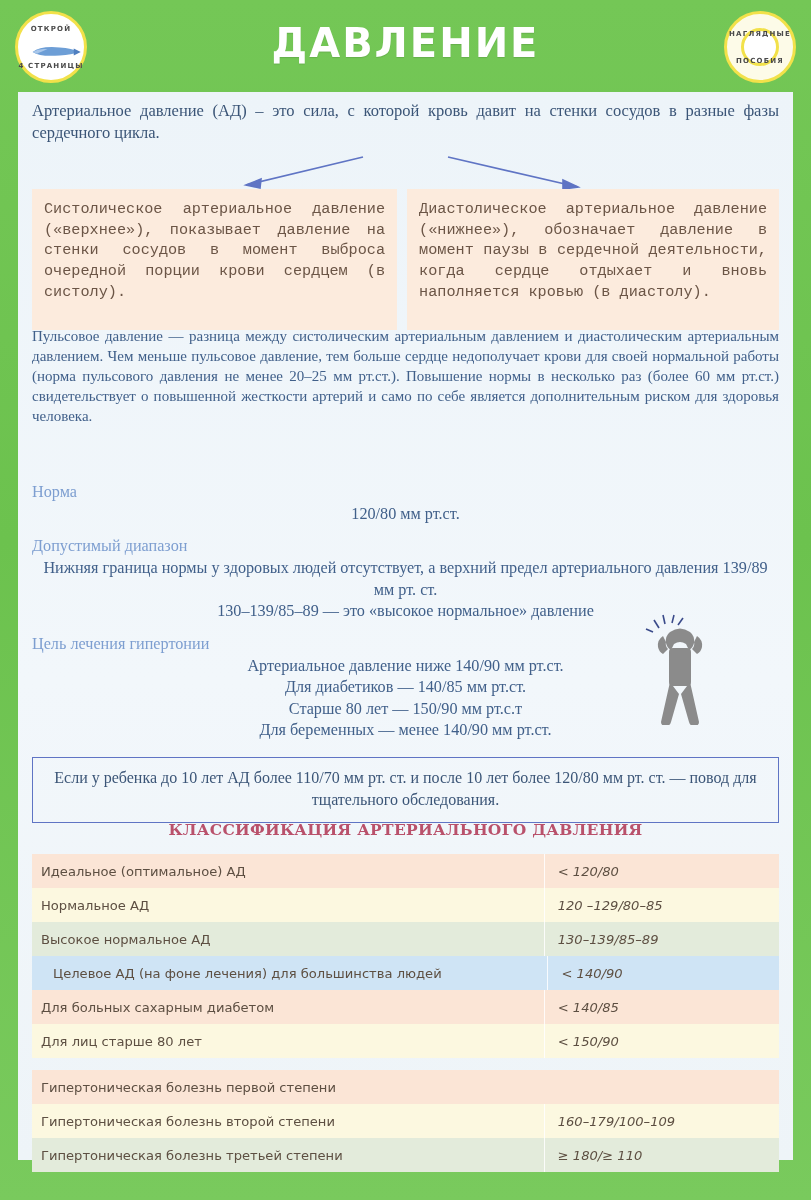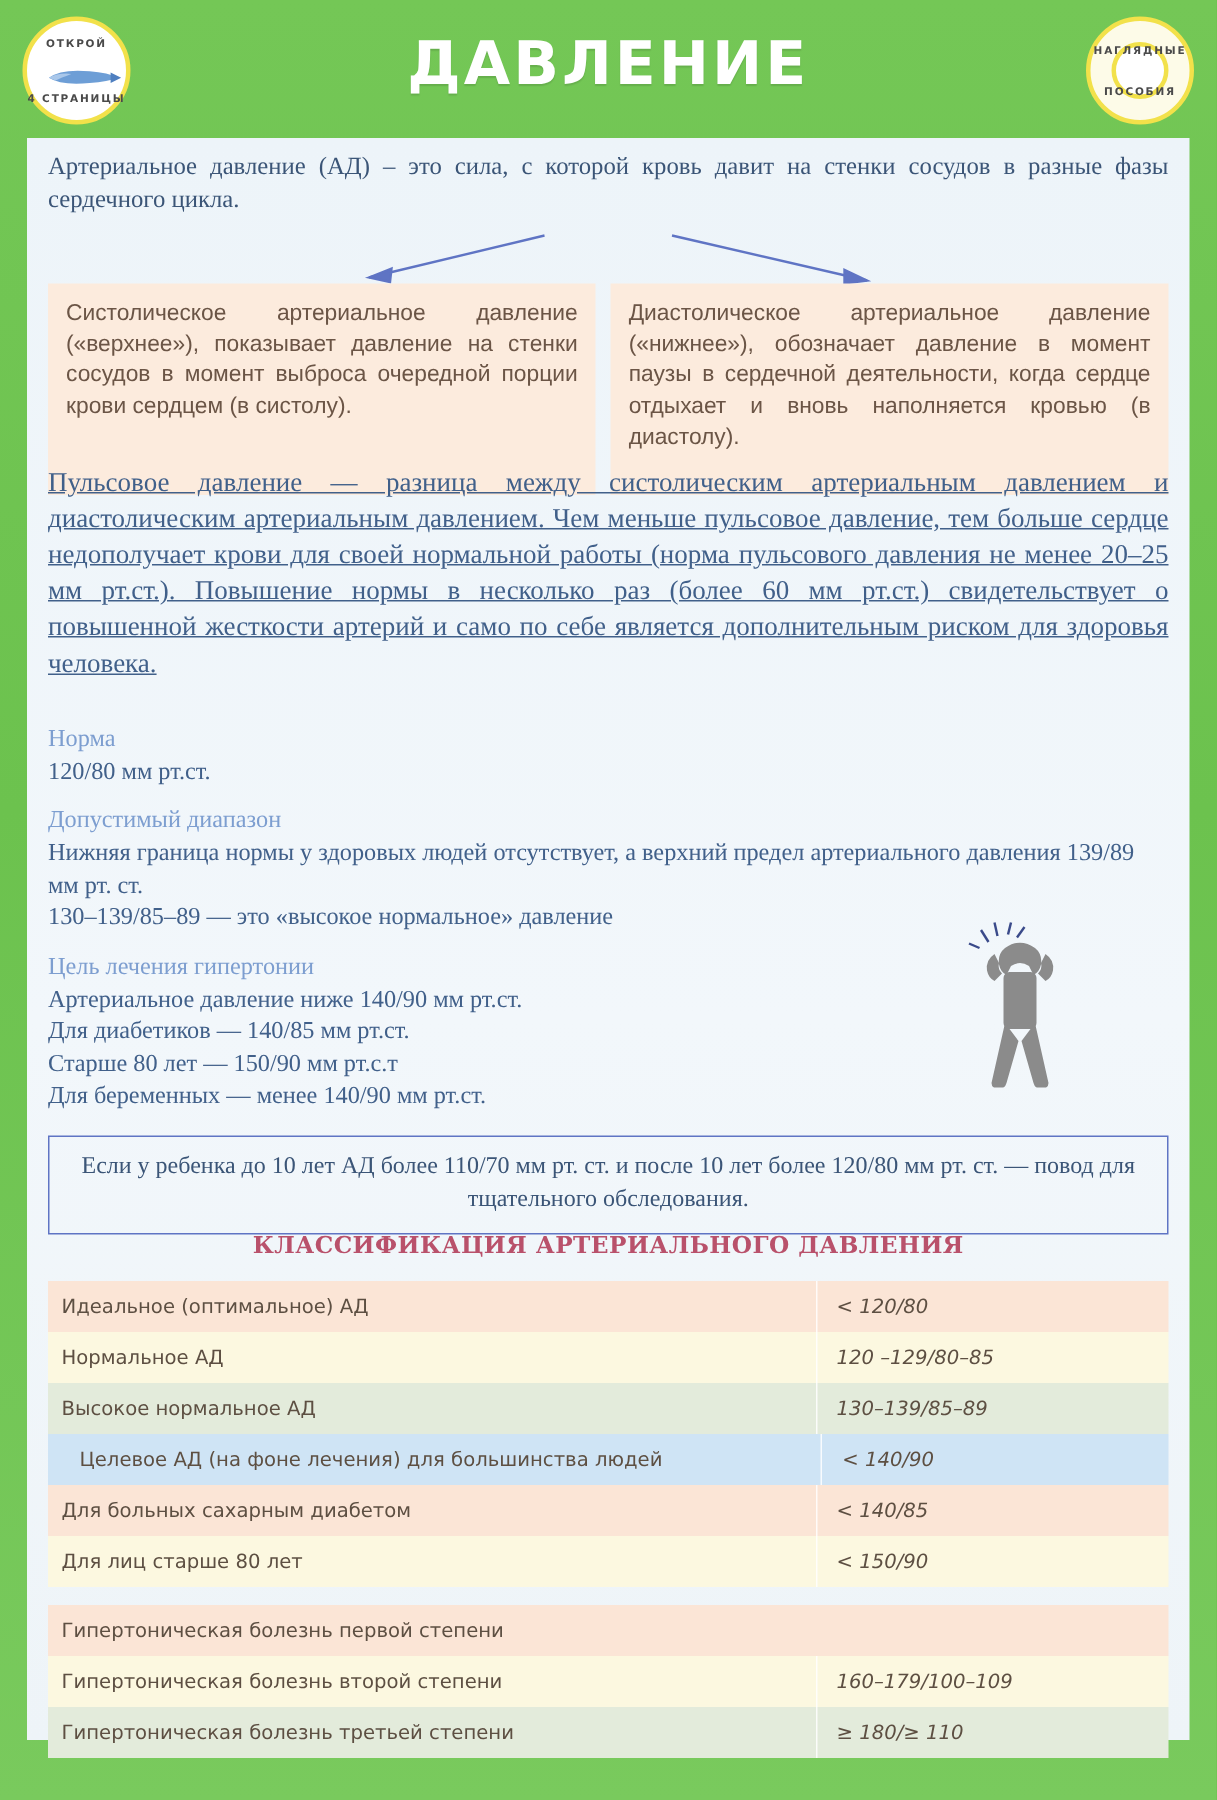--- a/index.html
+++ b/index.html
@@ -104,51 +104,51 @@
     gap: 10px;
   }
   .defbox {
     flex: 1 1 0;
     background: #fcebdd;
     padding: 10px 12px 28px 12px;
     font-size: 15.2px;
     line-height: 1.36;
     color: #6b5546;
     text-align: justify;
-    font-family: Liberation Sans, sans-serif;
+    font-family: Liberation Mono, monospace;
   }
   .defbox.wide { flex: 1.02 1 0; }
 
   
   .pulse {
     position: absolute;
-    left: 14px; right: 14px; top: 217px;
-    font-size: 18px;
+    left: 14px; right: 14px; top: 234px;
+    font-size: 15px;
     line-height: 1.34;
     color: #41608a;
     text-align: justify;
-    text-decoration: underline;
   }
 
   
   .sections {
     position: absolute;
     left: 14px; right: 14px; top: 390px;
   }
   .sec { margin-bottom: 11px; }
   .sec h3 {
     font-size: 16.2px;
     font-weight: normal;
     color: #7d9ed0;
     line-height: 1.35;
   }
   .sec p {
     font-size: 16.2px;
     color: #41608a;
     line-height: 1.33;
+    text-align: center;
   }
 
   
   .person {
     position: absolute;
     right: 78px;
     top: 518px;
     width: 70px;
     height: 115px;
   }

